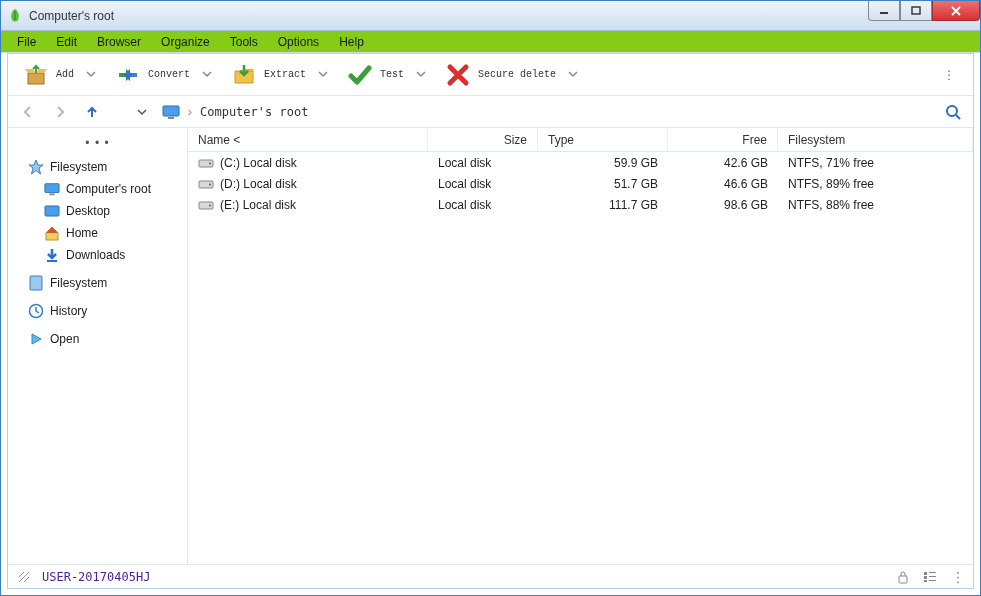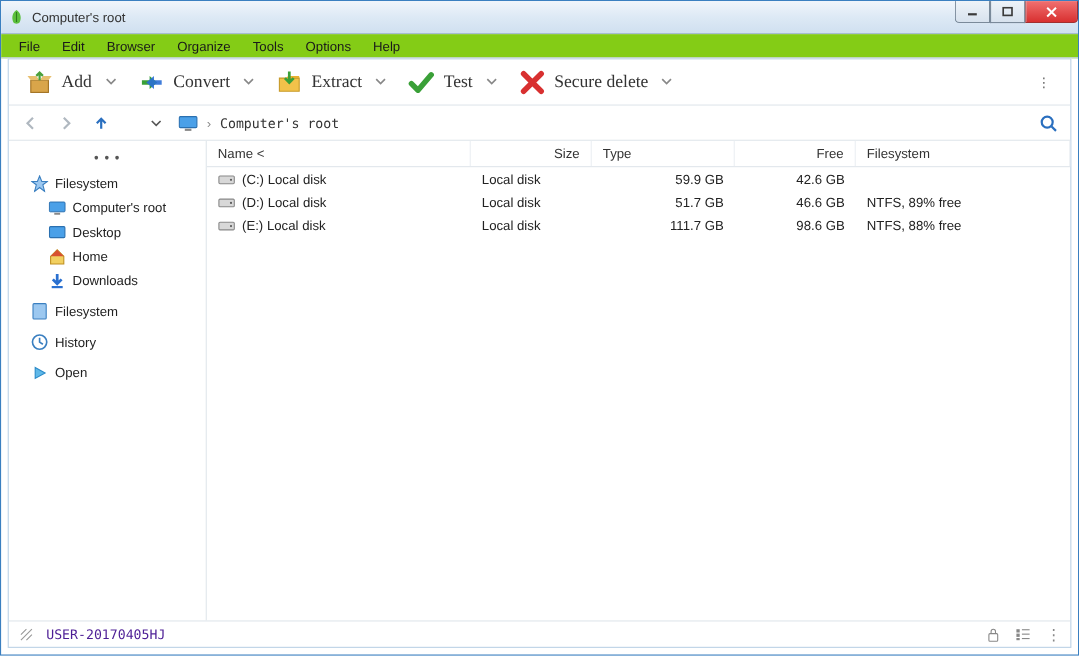--- a/index.html
+++ b/index.html
@@ -18,21 +18,21 @@
 
 .menubar { height: 22px; background: #84cc16; border-bottom: 1px solid #cbd8e6; display: flex; align-items: center; padding: 0 8px; gap: 4px; }
 .menu-item { padding: 2px 8px; color: #1a1a1a; cursor: default; border-radius: 2px; }
 
 .app-body { position: absolute; top: 52px; left: 6px; right: 6px; bottom: 6px; background: #fff; border: 1px solid #bcd2e6; display: flex; flex-direction: column; }
 
 
 .toolbar { height: 42px; border-bottom: 1px solid #e0e6ec; display: flex; align-items: center; padding: 0 10px; gap: 8px; }
 .tool-btn { display: flex; align-items: center; gap: 8px; padding: 4px 6px; cursor: default; }
 .tool-btn .t-icon { width: 24px; height: 24px; display: flex; align-items: center; justify-content: center; }
-.tool-btn .t-label { font-family: Liberation Serif, serif; font-size: 16px; color: #333; }
+.tool-btn .t-label { font-family: Liberation Mono, monospace; font-size: 10px; color: #333; }
 .tool-btn .chev { margin-left: 4px; }
 .toolbar .overflow { margin-left: auto; padding: 4px 8px; color: #666; }
 
 
 .navrow { height: 32px; border-bottom: 1px solid #e0e6ec; display: flex; align-items: center; padding: 0 8px; gap: 8px; }
 .nav-btn { width: 24px; height: 24px; display: flex; align-items: center; justify-content: center; color: #2a6fbf; cursor: default; }
 .nav-btn.disabled { color: #b0b8c0; }
 .breadcrumb { display: flex; align-items: center; gap: 8px; flex: 1; }
 .breadcrumb .bc-icon { width: 18px; height: 14px; }
 .breadcrumb .bc-text { font-family: monospace; color: #333; }
@@ -315,20 +315,21 @@
         <div class="cell name">
           <svg class="drive-icon" viewBox="0 0 16 12">
                 <rect x="1" y="3" width="14" height="7" rx="1" fill="#d8d8d8" stroke="#888"></rect>
                 <circle cx="12" cy="6.5" r="1" fill="#5a5a5a"></circle>
               </svg>
           <span>(C:) Local disk</span>
         </div>
         <div class="cell type">Local disk</div>
         <div class="cell size">59.9 GB</div>
         <div class="cell free">42.6 GB</div>
+        <div class="cell fs">NTFS, 71% free</div>
       </div>
       <div class="row">
         <div class="cell name">
           <svg class="drive-icon" viewBox="0 0 16 12">
                 <rect x="1" y="3" width="14" height="7" rx="1" fill="#d8d8d8" stroke="#888"></rect>
                 <circle cx="12" cy="6.5" r="1" fill="#5a5a5a"></circle>
               </svg>
           <span>(D:) Local disk</span>
         </div>
         <div class="cell type">Local disk</div>

